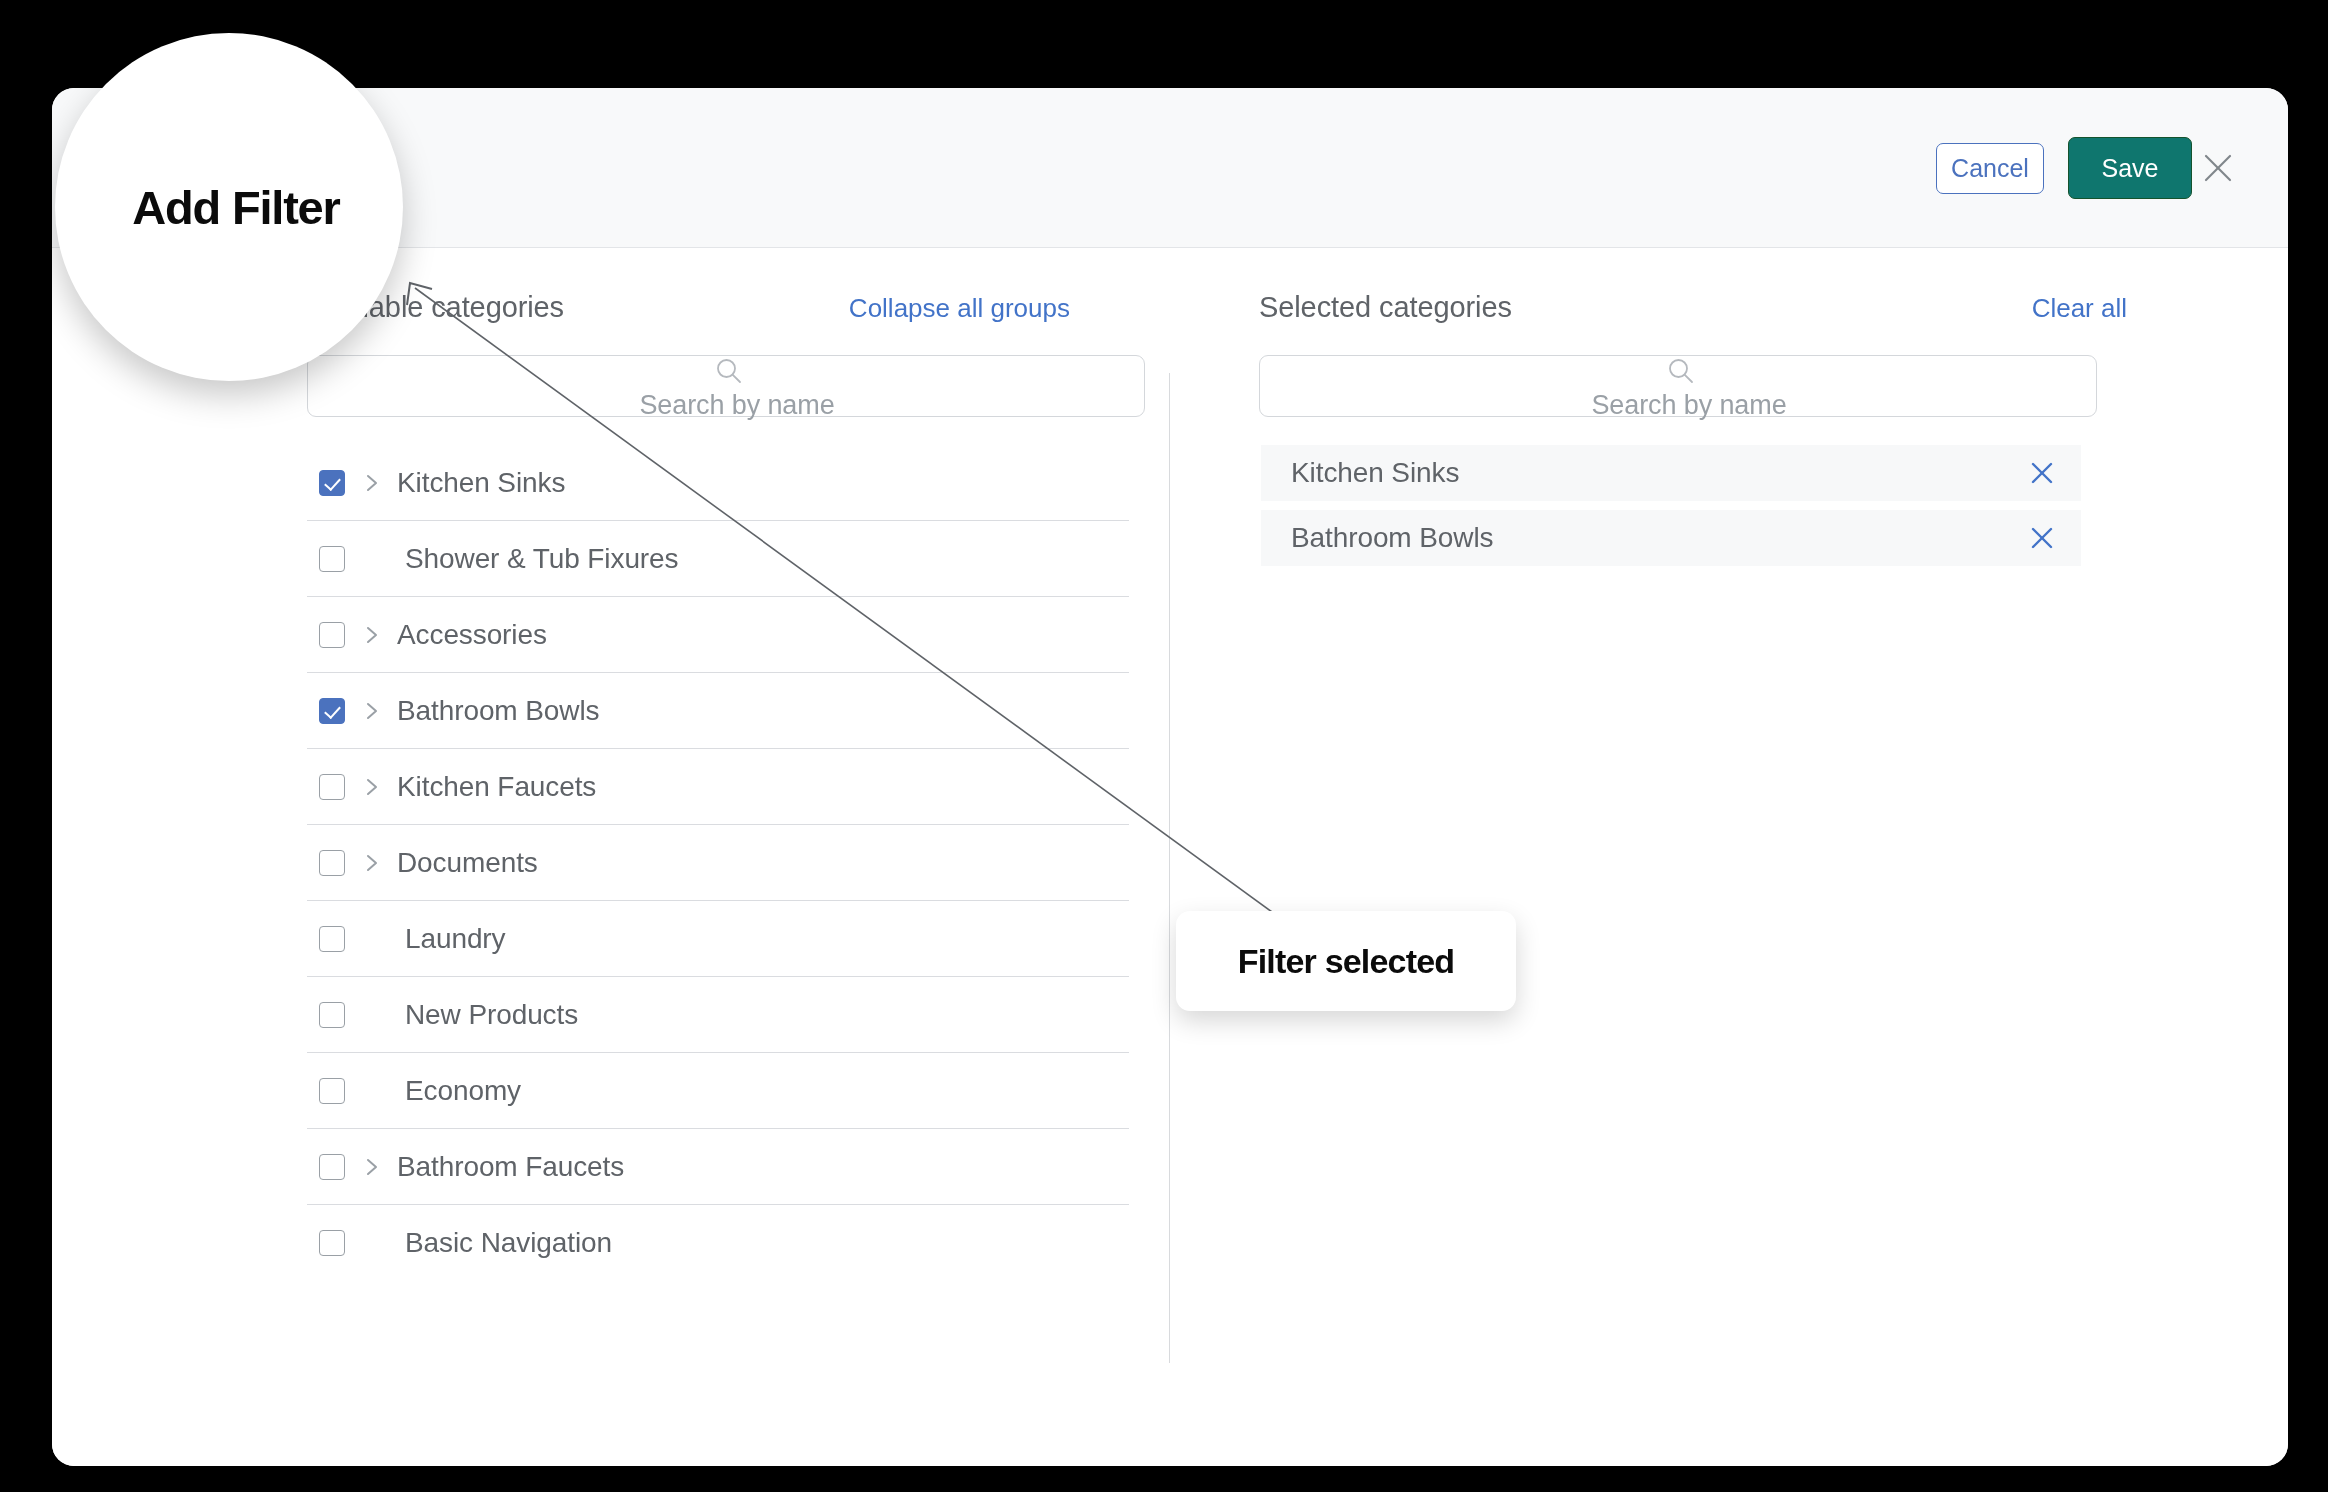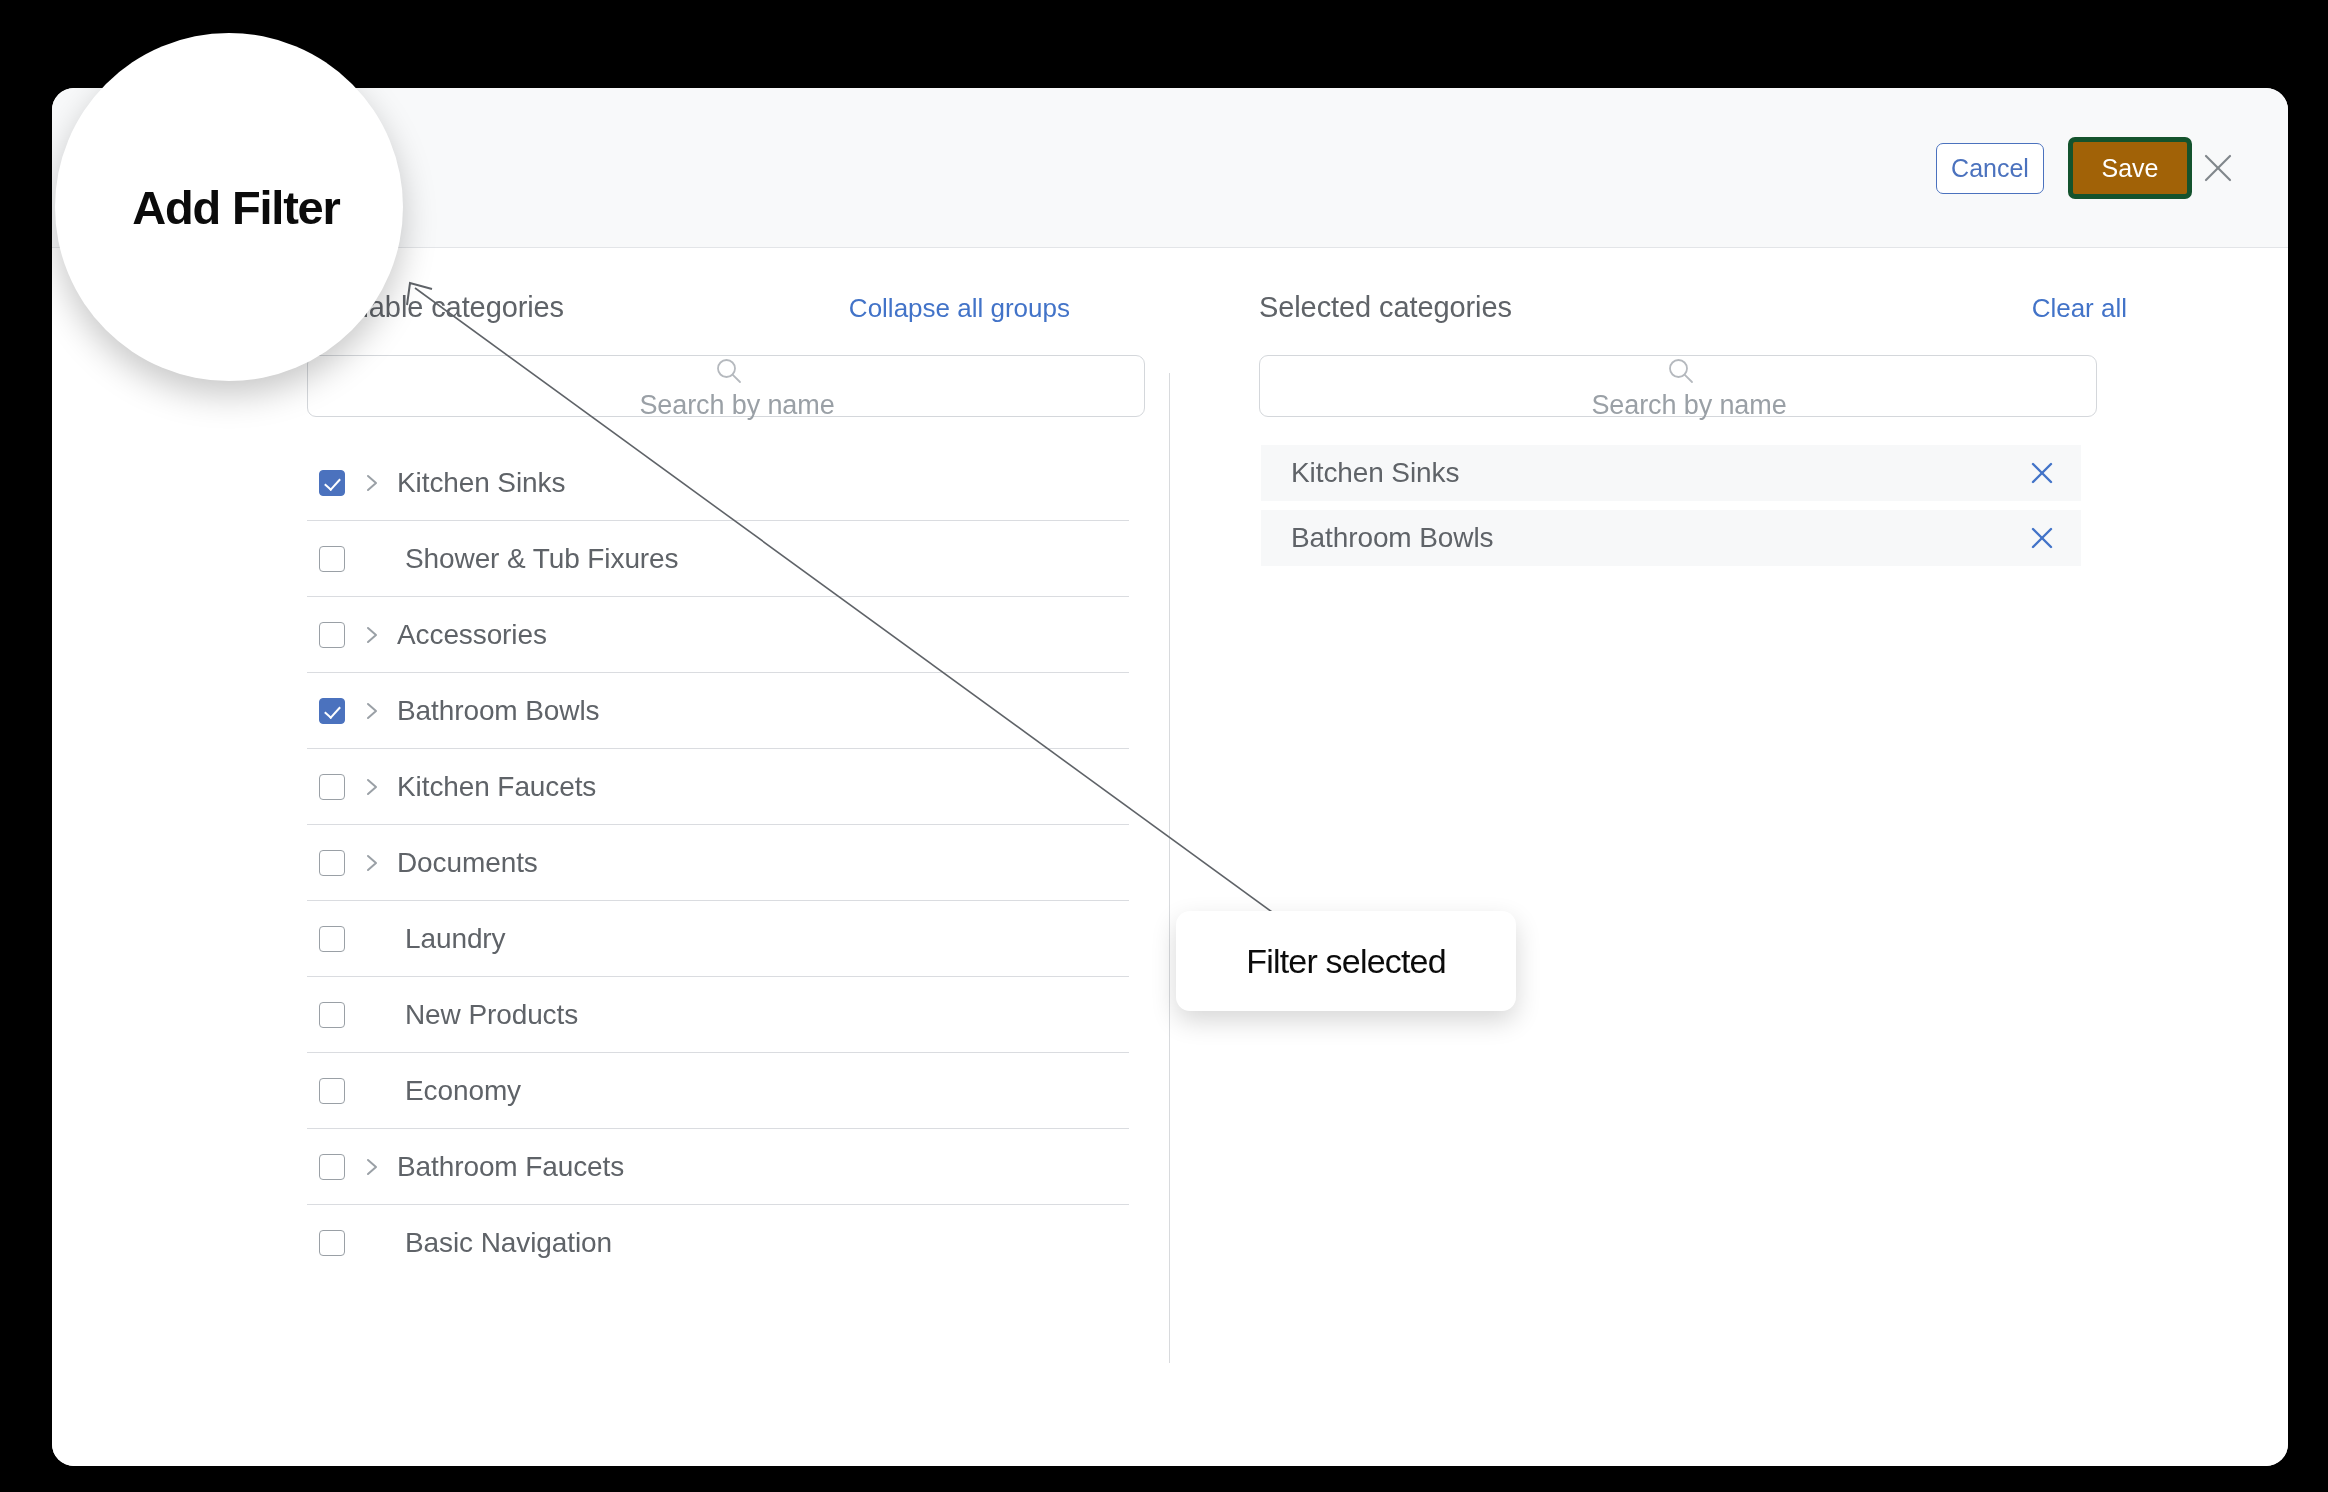--- a/index.html
+++ b/index.html
@@ -73,22 +73,22 @@
   .btn-cancel {
     width: 108px;
     height: 51px;
     background: #ffffff;
     border: 1px solid #4b72be;
     color: #4b72be;
   }
   .btn-save {
     width: 124px;
     height: 62px;
-    background: #a16207;
-    border: 5px solid #14532d;
+    background: #0f766e;
+    border: 1px solid #14532d;
     color: #ffffff;
   }
 
   .close-btn {
     position: absolute;
     right: 30px;
     top: 0;
     height: 160px;
     width: 80px;
     display: flex;
@@ -315,21 +315,21 @@
     height: 100px;
     border-radius: 14px;
     background: #ffffff;
     box-shadow: 0 10px 26px rgba(0,0,0,0.16);
     display: flex;
     align-items: center;
     justify-content: center;
   }
   .callout-card-text {
     font-size: 34px;
-    font-weight: normal;
+    font-weight: bold;
     color: #0b0b0b;
     letter-spacing: -0.8px;
   }
 </style>
 </head>
 <body>
 
 <div id="stage">
 
   <div class="dialog">

